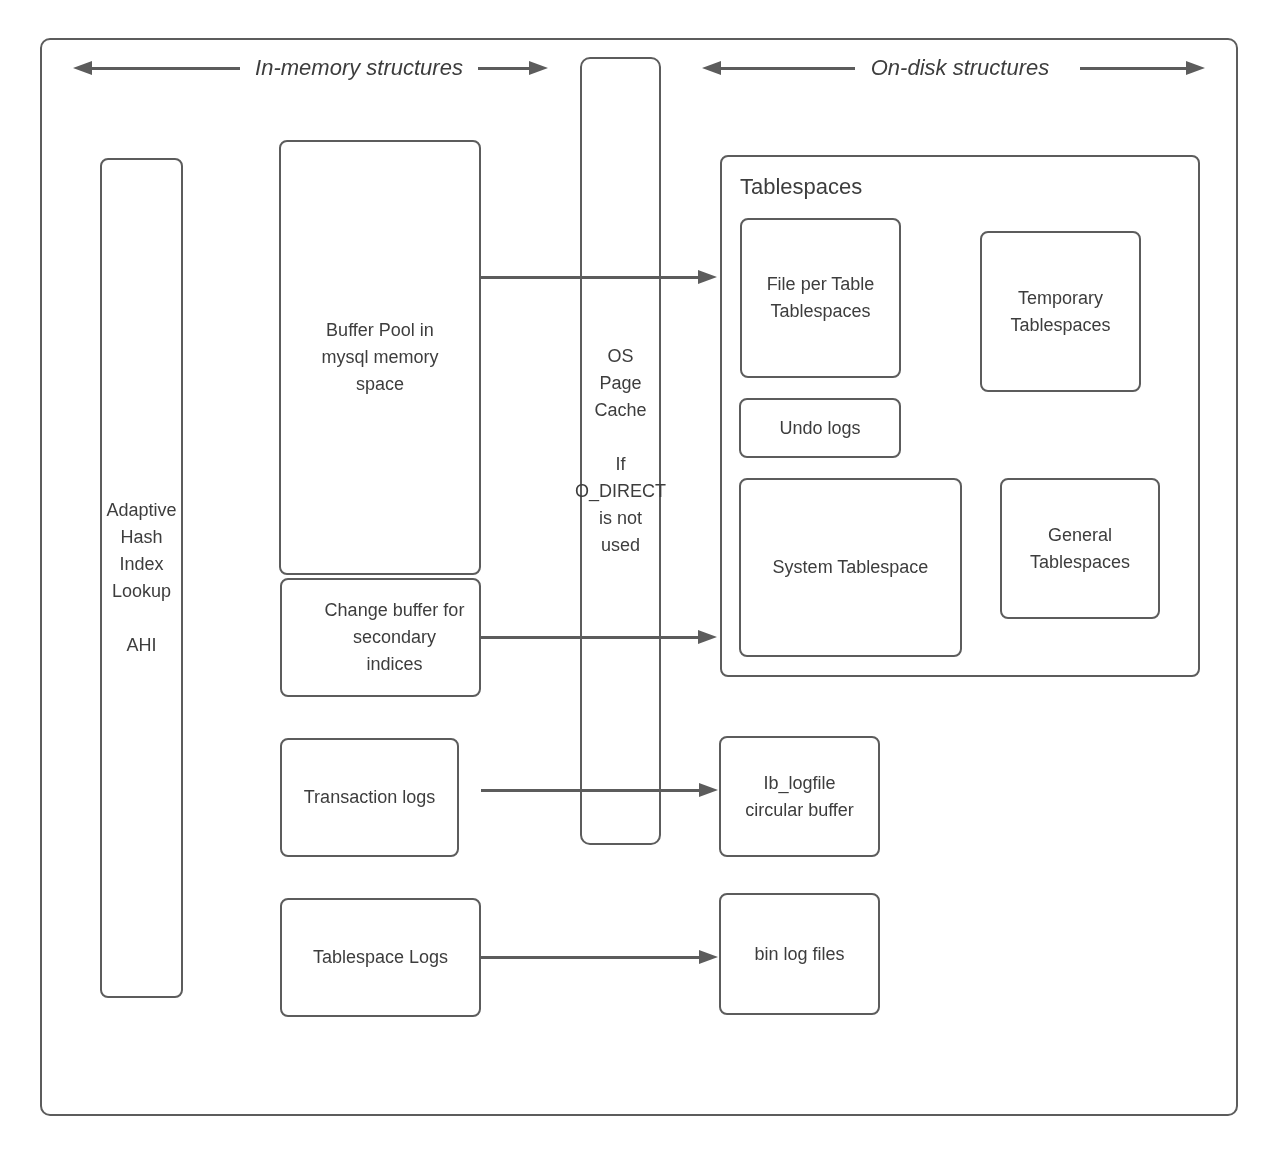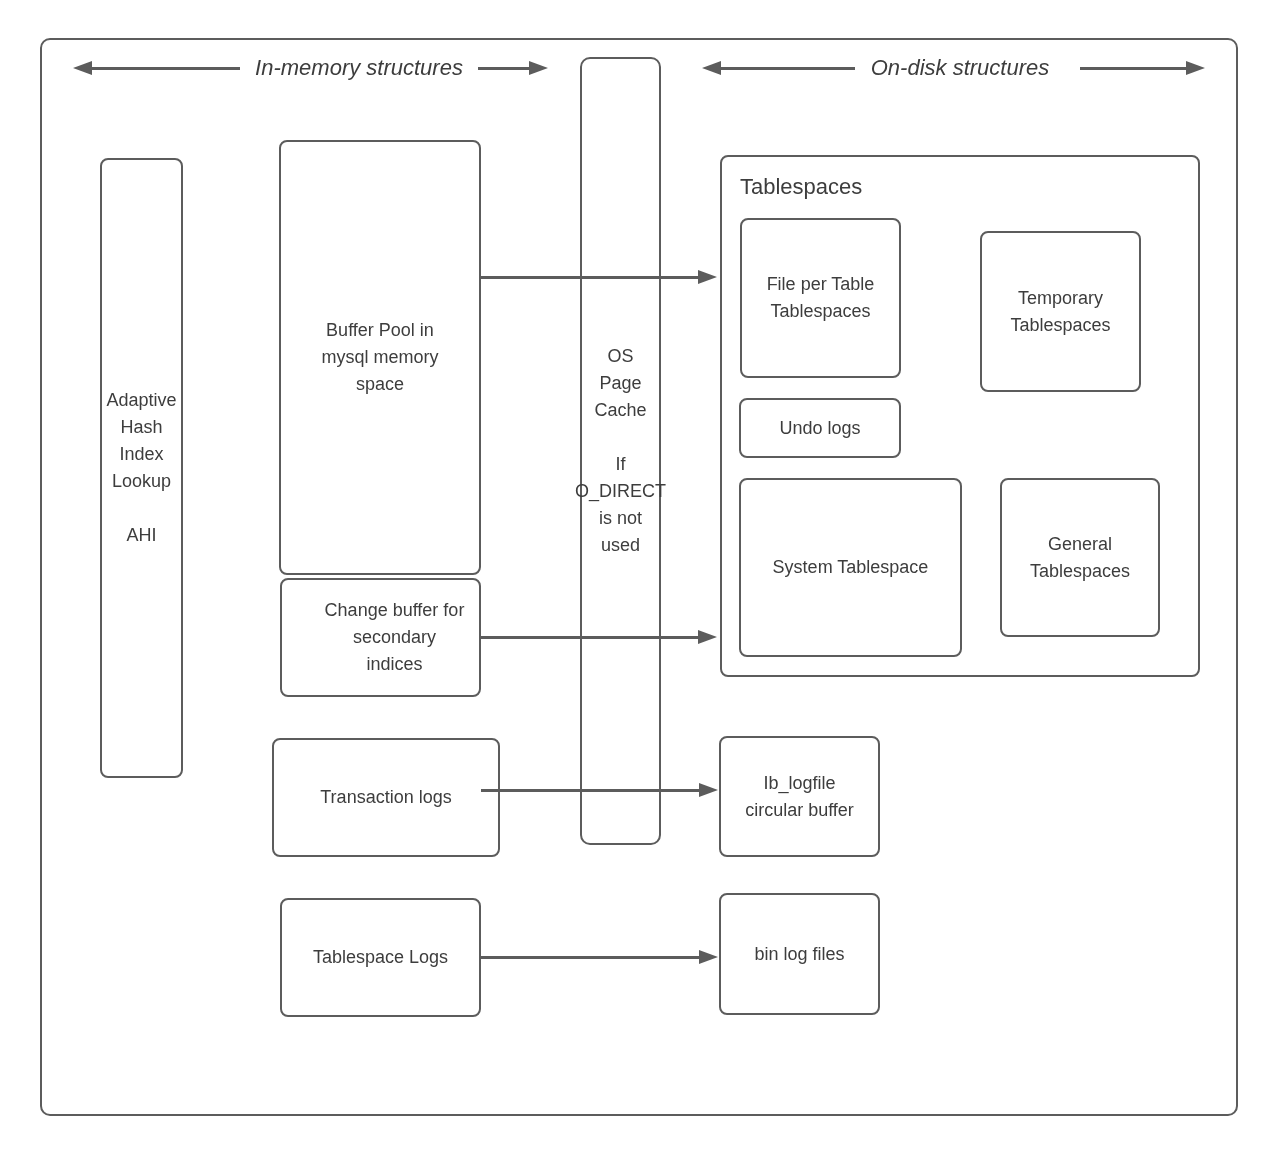--- a/index.html
+++ b/index.html
@@ -51,36 +51,36 @@
   <div class="hdr-label" style="left:249px;top:55px;width:220px;">In-memory structures</div>
   <div class="hline" style="left:478px;top:67px;width:52px;"></div>
   <div class="tri-right" style="left:529px;top:61px;"></div>
 
   <div class="tri-left" style="left:702px;top:61px;"></div>
   <div class="hline" style="left:719px;top:67px;width:136px;"></div>
   <div class="hdr-label" style="left:860px;top:55px;width:200px;">On-disk structures</div>
   <div class="hline" style="left:1080px;top:67px;width:107px;"></div>
   <div class="tri-right" style="left:1186px;top:61px;"></div>
 
-  <div class="box" style="left:100px;top:158px;width:83px;height:620px;">Adaptive
+  <div class="box" style="left:100px;top:158px;width:83px;height:840px;">Adaptive
 Hash
 Index
 Lookup
 
 AHI</div>
 
   <div class="box" style="left:279px;top:120px;width:202px;height:435px;margin-top:20px;">Buffer Pool in
 mysql memory
 space</div>
 
   <div class="box" style="left:280px;top:578px;width:201px;height:119px;padding-left:28px;">Change buffer for
 secondary
 indices</div>
 
-  <div class="box" style="left:272px;top:738px;width:228px;height:119px;">Transaction logs</div>
+  <div class="box" style="left:280px;top:738px;width:179px;height:119px;">Transaction logs</div>
 
   <div class="box" style="left:280px;top:898px;width:201px;height:119px;">Tablespace Logs</div>
 
   <div class="box" style="left:580px;top:57px;width:81px;height:788px;border-radius:10px;">OS
 Page
 Cache
 
 If
 O_DIRECT
 is not
@@ -93,21 +93,21 @@
   <div class="box" style="left:740px;top:218px;width:161px;height:160px;">File per Table
 Tablespaces</div>
 
   <div class="box" style="left:980px;top:217px;width:161px;height:161px;margin-top:14px;">Temporary
 Tablespaces</div>
 
   <div class="box" style="left:739px;top:398px;width:162px;height:60px;">Undo logs</div>
 
   <div class="box" style="left:739px;top:478px;width:223px;height:179px;">System Tablespace</div>
 
-  <div class="box" style="left:1000px;top:478px;width:160px;height:159px;">General
+  <div class="box" style="left:1000px;top:478px;width:160px;height:141px;">General
 Tablespaces</div>
 
   <div class="box" style="left:719px;top:736px;width:161px;height:121px;">Ib_logfile
 circular buffer</div>
 
   <div class="box" style="left:719px;top:893px;width:161px;height:122px;text-align:center;">bin log files</div>
 
   <div>
     <div class="hline" style="left:481px;top:276px;width:218px;"></div>
     <div class="tri-right" style="left:698px;top:270px;"></div>

